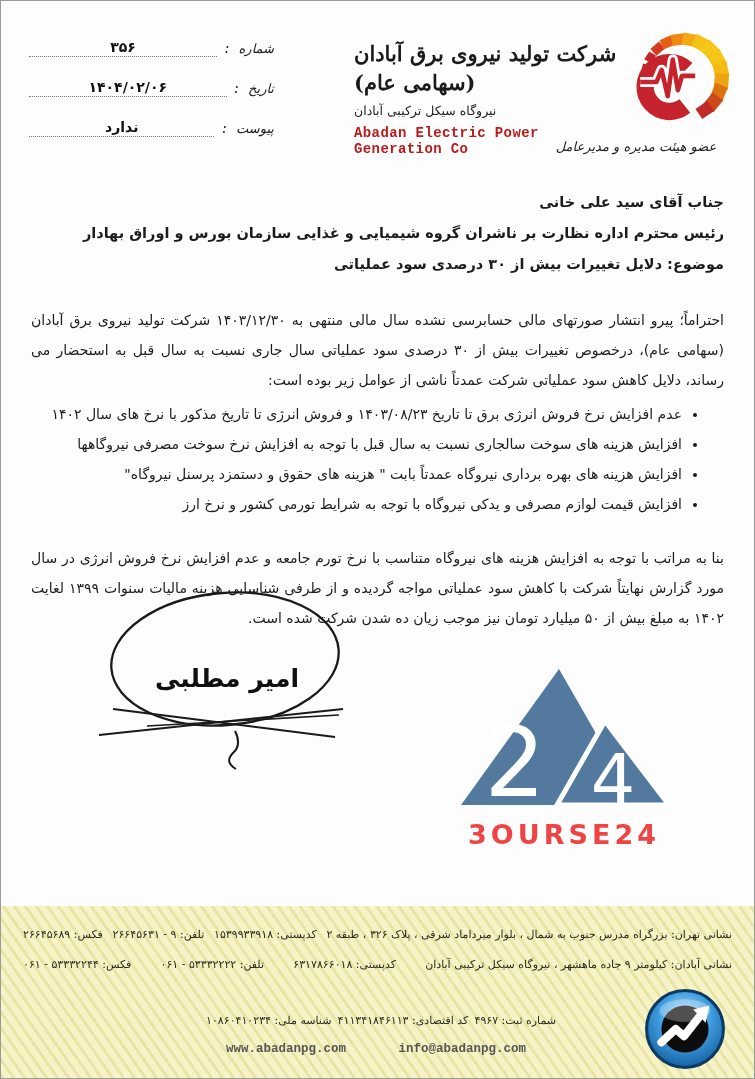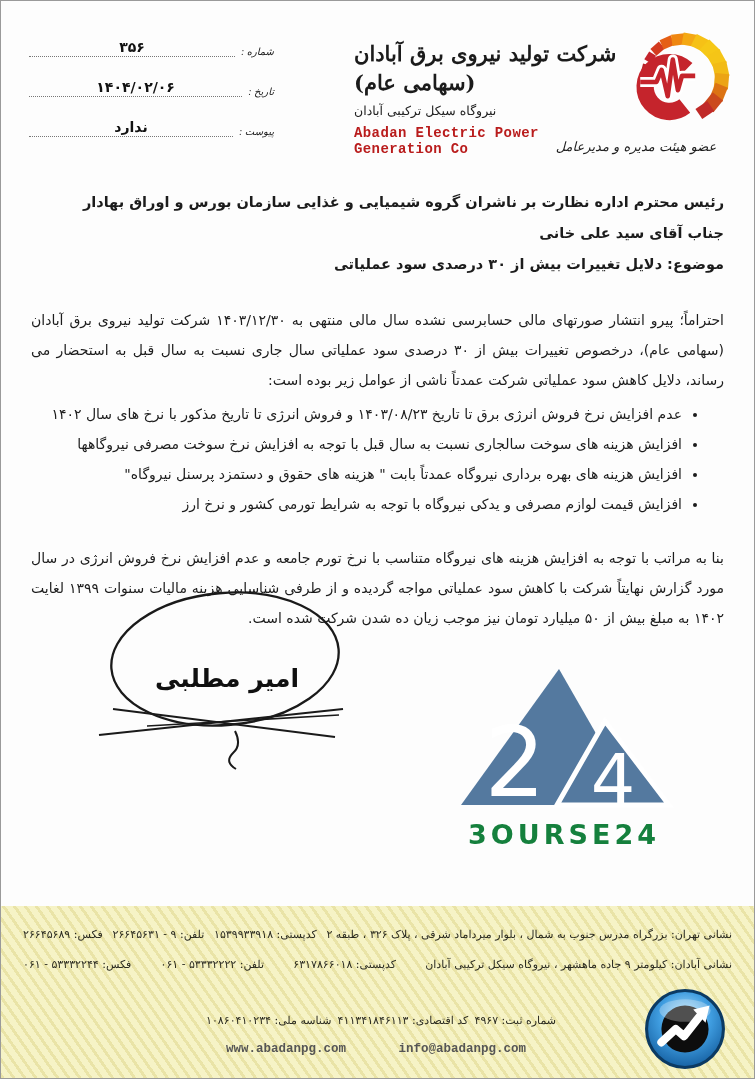--- a/index.html
+++ b/index.html
@@ -7,21 +7,21 @@
   body { font-family: "DejaVu Sans", sans-serif; }
   .page {
     position: relative; width: 755px; height: 1079px;
     background: #fdfdfd; border: 1px solid #9a9a9a; overflow: hidden;
     margin: 0 auto;
   }
 
   
   .meta { position: absolute; top: 38px; left: 28px; width: 245px; direction: rtl; }
   .meta-row { display: flex; align-items: flex-end; margin-bottom: 22px; }
-  .meta-label { font-family: Liberation Serif, serif; font-style: italic; font-size: 10px; color:#222; white-space: nowrap; padding-left: 6px; }
+  .meta-label { font-family: Liberation Mono, monospace; font-style: italic; font-size: 13px; color:#222; white-space: nowrap; padding-left: 6px; }
   .meta-value { flex: 1; text-align: center; font-weight: bold; font-size: 14px; color:#111;
     border-bottom: 1px dotted #777; padding-bottom: 1px; }
 
   
   .header-logo { position: absolute; top: 26px; right: 14px; width: 112px; height: 112px; }
   .header-text { position: absolute; top: 38px; right: 120px; width: 280px; text-align: left; direction: rtl; }
   .company-fa { font-family: "DejaVu Serif", serif; font-weight: bold; font-size: 21px; color: #1b1b1b; line-height: 1.4; }
   .plant-fa { font-family: "DejaVu Serif", serif; font-size: 12.5px; color: #222; margin-top: 5px; }
   .company-en { font-family: Liberation Mono, monospace; font-weight: bold; font-size: 14px; color: #b91c1c; margin-top: 7px; letter-spacing: .4px; }
   .signatory-role { position: absolute; top: 138px; right: 18px; width: 200px; text-align: center;
@@ -33,21 +33,21 @@
   .para { font-size: 14px; line-height: 2.15; text-align: justify; margin-top: 24px; }
   ul.points { margin: 4px 42px 4px 0; padding: 0; list-style: disc; }
   ul.points li { font-size: 14px; line-height: 2.15; text-align: right; }
 
   
   .signature { position: absolute; top: 582px; left: 84px; width: 280px; height: 190px; }
 
   
   .bourse { position: absolute; top: 662px; left: 452px; width: 222px; text-align: center; }
   .bourse-brand { font-family: "DejaVu Sans", sans-serif; font-weight: bold; font-size: 27px;
-    color: #15803d; letter-spacing: 4px; margin-top: 2px; }
+    color: #ef4444; letter-spacing: 4px; margin-top: 2px; }
 
   
   .footer { position: absolute; left: 0; right: 0; bottom: 0; height: 172px;
     background: #f6f3c6;
     background-image: repeating-linear-gradient(55deg, rgba(205,192,95,.30) 0 3px, rgba(0,0,0,0) 3px 9px);
     direction: rtl; font-family: "DejaVu Serif", serif; color: #2a2a20; }
   .f-row { display: flex; justify-content: space-between; align-items: baseline;
     padding: 0 22px; font-size: 11px; }
   .f-row.r1 { margin-top: 22px; }
   .f-row.r2 { margin-top: 17px; }
@@ -102,22 +102,22 @@
   </svg>
 
   <div class="header-text">
     <div class="company-fa">شرکت تولید نیروی برق آبادان (سهامی عام)</div>
     <div class="plant-fa">نیروگاه سیکل ترکیبی آبادان</div>
     <div class="company-en">Abadan Electric Power Generation Co</div>
   </div>
   <div class="signatory-role">عضو هیئت مدیره و مدیرعامل</div>
 
   <div class="body-block">
+    <div class="addr-line">جناب آقای سید علی خانی</div>
     <div class="addr-line">رئیس محترم اداره نظارت بر ناشران گروه شیمیایی و غذایی سازمان بورس و اوراق بهادار</div>
-    <div class="addr-line">جناب آقای سید علی خانی</div>
     <div class="addr-line">موضوع: دلایل تغییرات بیش از ۳۰ درصدی سود عملیاتی</div>
     <p class="para">احتراماً؛ پیرو انتشار صورتهای مالی حسابرسی نشده سال مالی منتهی به ۱۴۰۳/۱۲/۳۰ شرکت تولید نیروی برق آبادان (سهامی عام)، درخصوص تغییرات بیش از ۳۰ درصدی سود عملیاتی سال جاری نسبت به سال قبل به استحضار می رساند، دلایل کاهش سود عملیاتی شرکت عمدتاً ناشی از عوامل زیر بوده است:</p>
     <ul class="points">
       <li>عدم افزایش نرخ فروش انرژی برق تا تاریخ ۱۴۰۳/۰۸/۲۳ و فروش انرژی تا تاریخ مذکور با نرخ های سال ۱۴۰۲</li>
       <li>افزایش هزینه های سوخت سالجاری نسبت به سال قبل با توجه به افزایش نرخ سوخت مصرفی نیروگاهها</li>
       <li>افزایش هزینه های بهره برداری نیروگاه عمدتاً بابت " هزینه های حقوق و دستمزد پرسنل نیروگاه"</li>
       <li>افزایش قیمت لوازم مصرفی و یدکی نیروگاه با توجه به شرایط تورمی کشور و نرخ ارز</li>
     </ul>
     <p class="para">بنا به مراتب با توجه به افزایش هزینه های نیروگاه متناسب با نرخ تورم جامعه و عدم افزایش نرخ فروش انرژی در سال مورد گزارش نهایتاً شرکت با کاهش سود عملیاتی مواجه گردیده و از طرفی شناسایی هزینه مالیات سنوات ۱۳۹۹ لغایت ۱۴۰۲ به مبلغ بیش از ۵۰ میلیارد تومان نیز موجب زیان ده شدن شرکت شده است.</p>
   </div>

